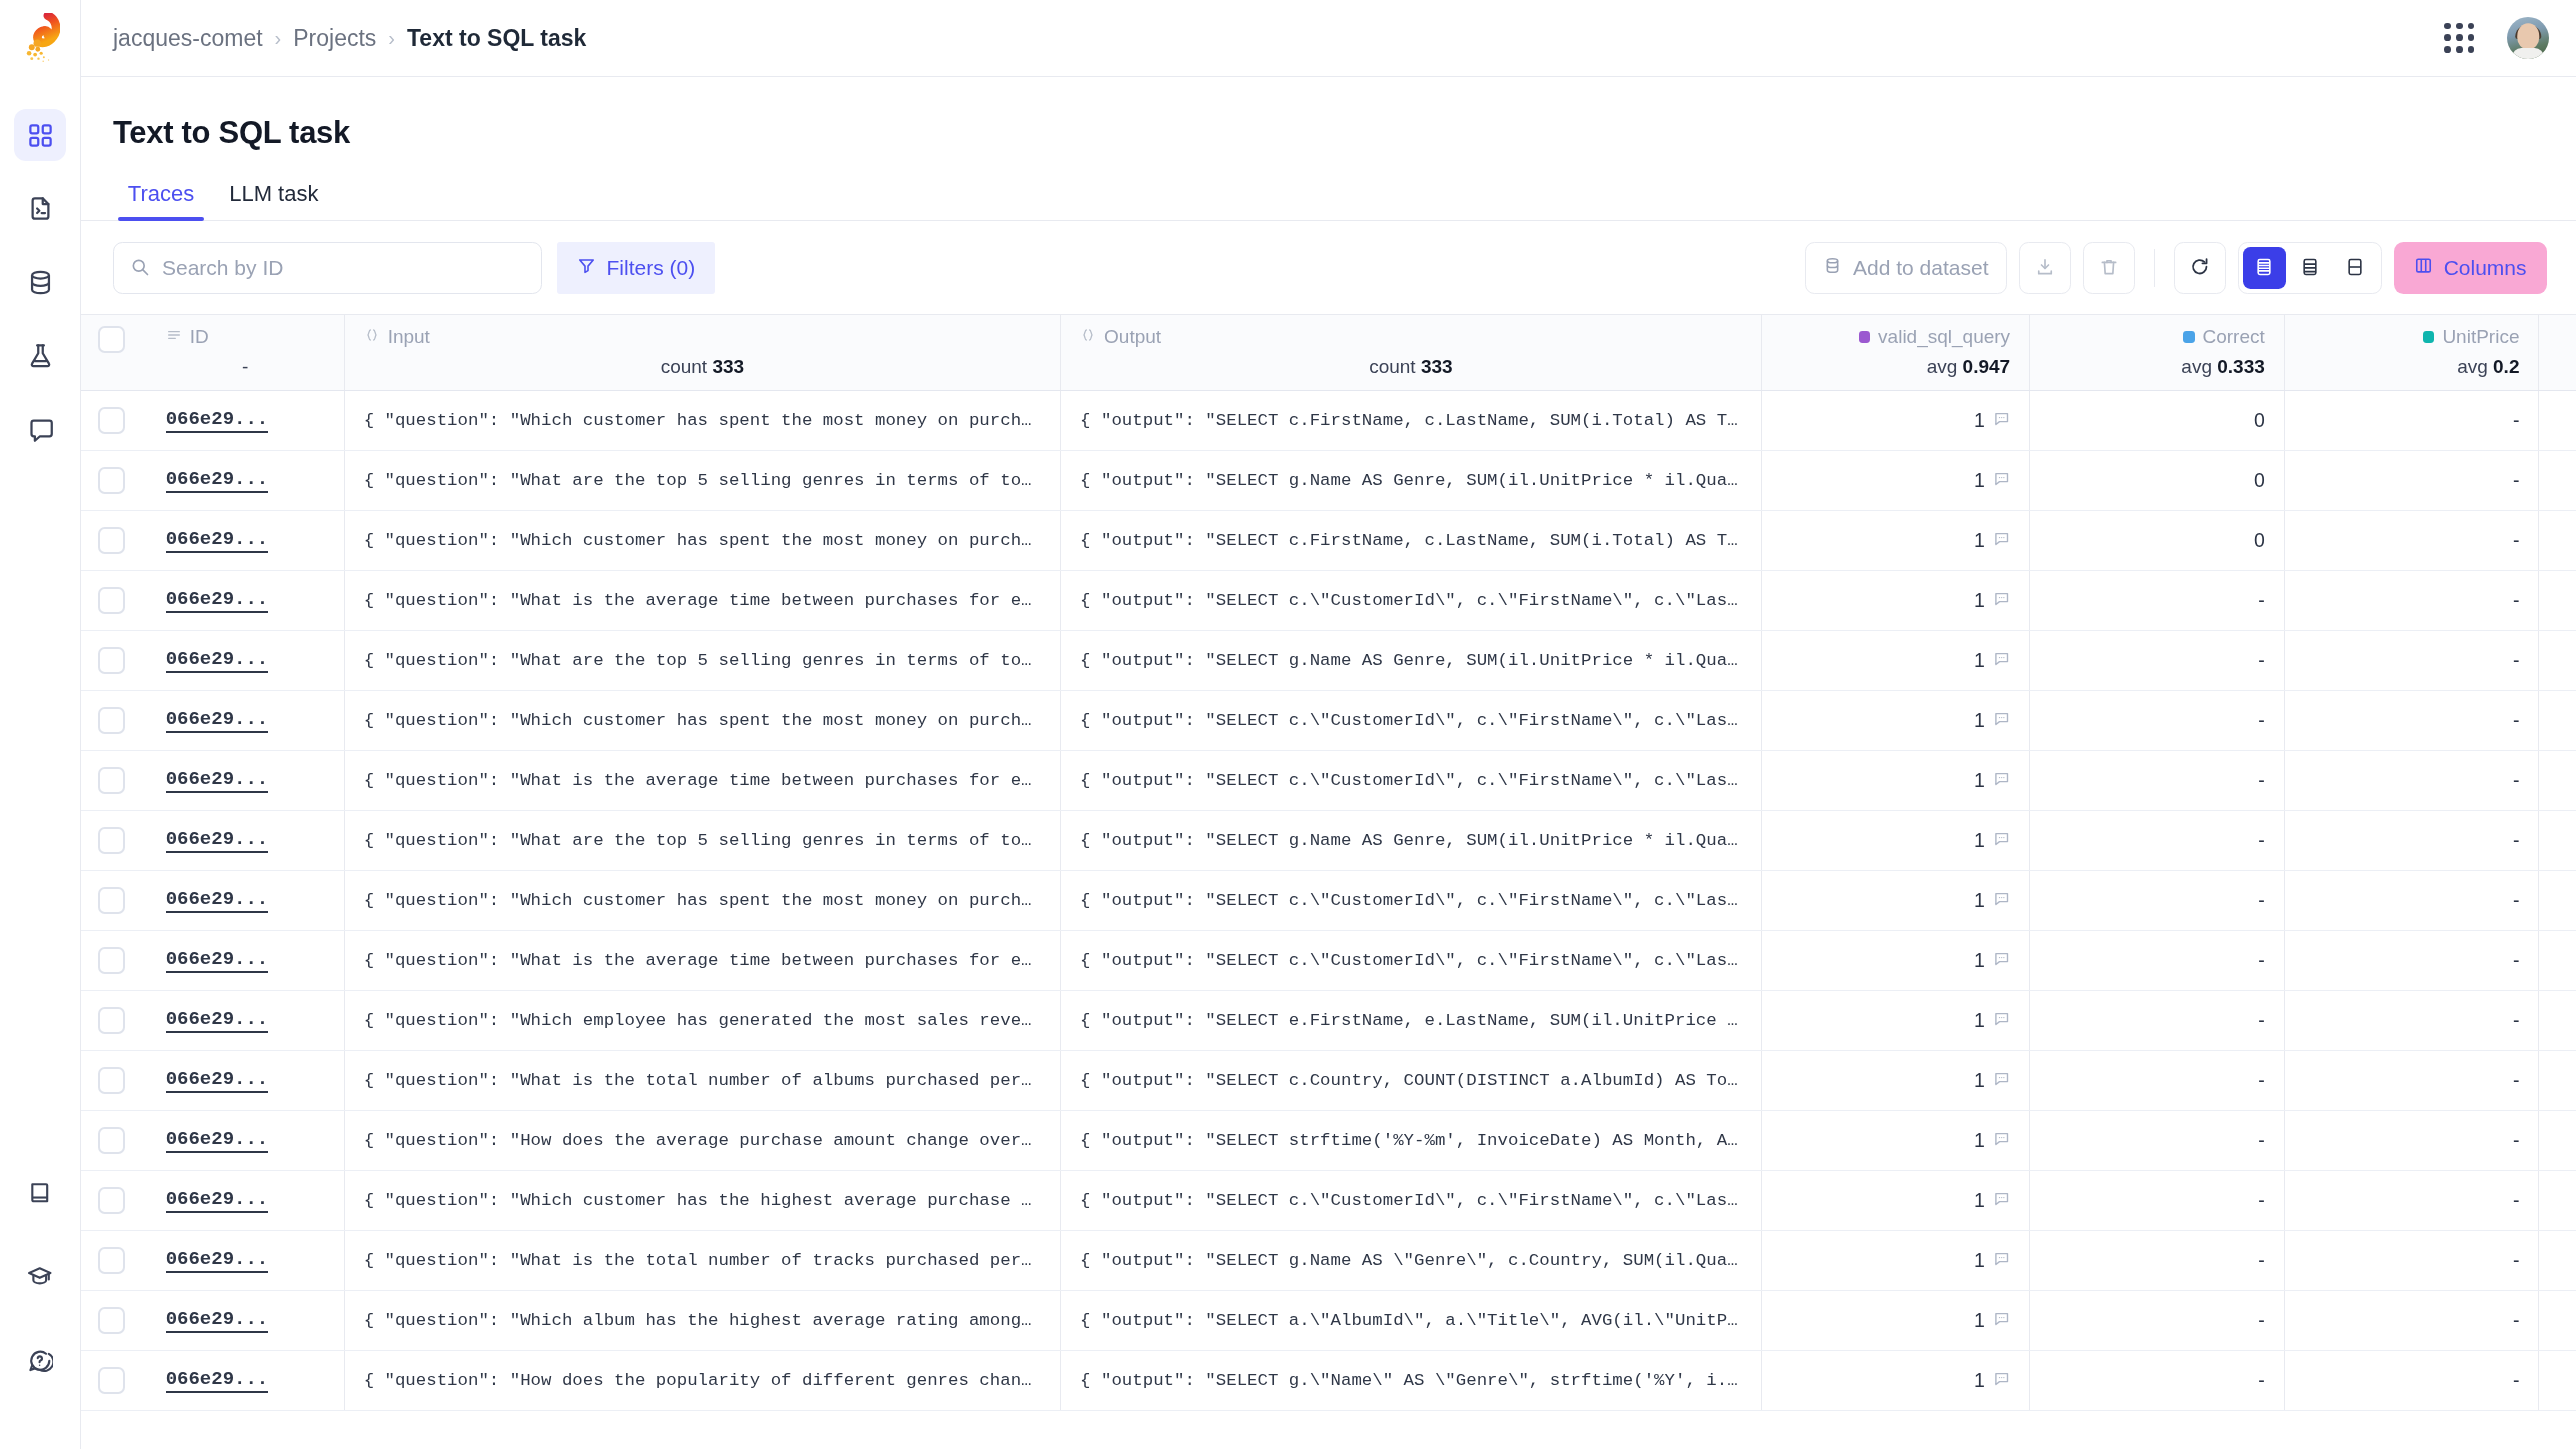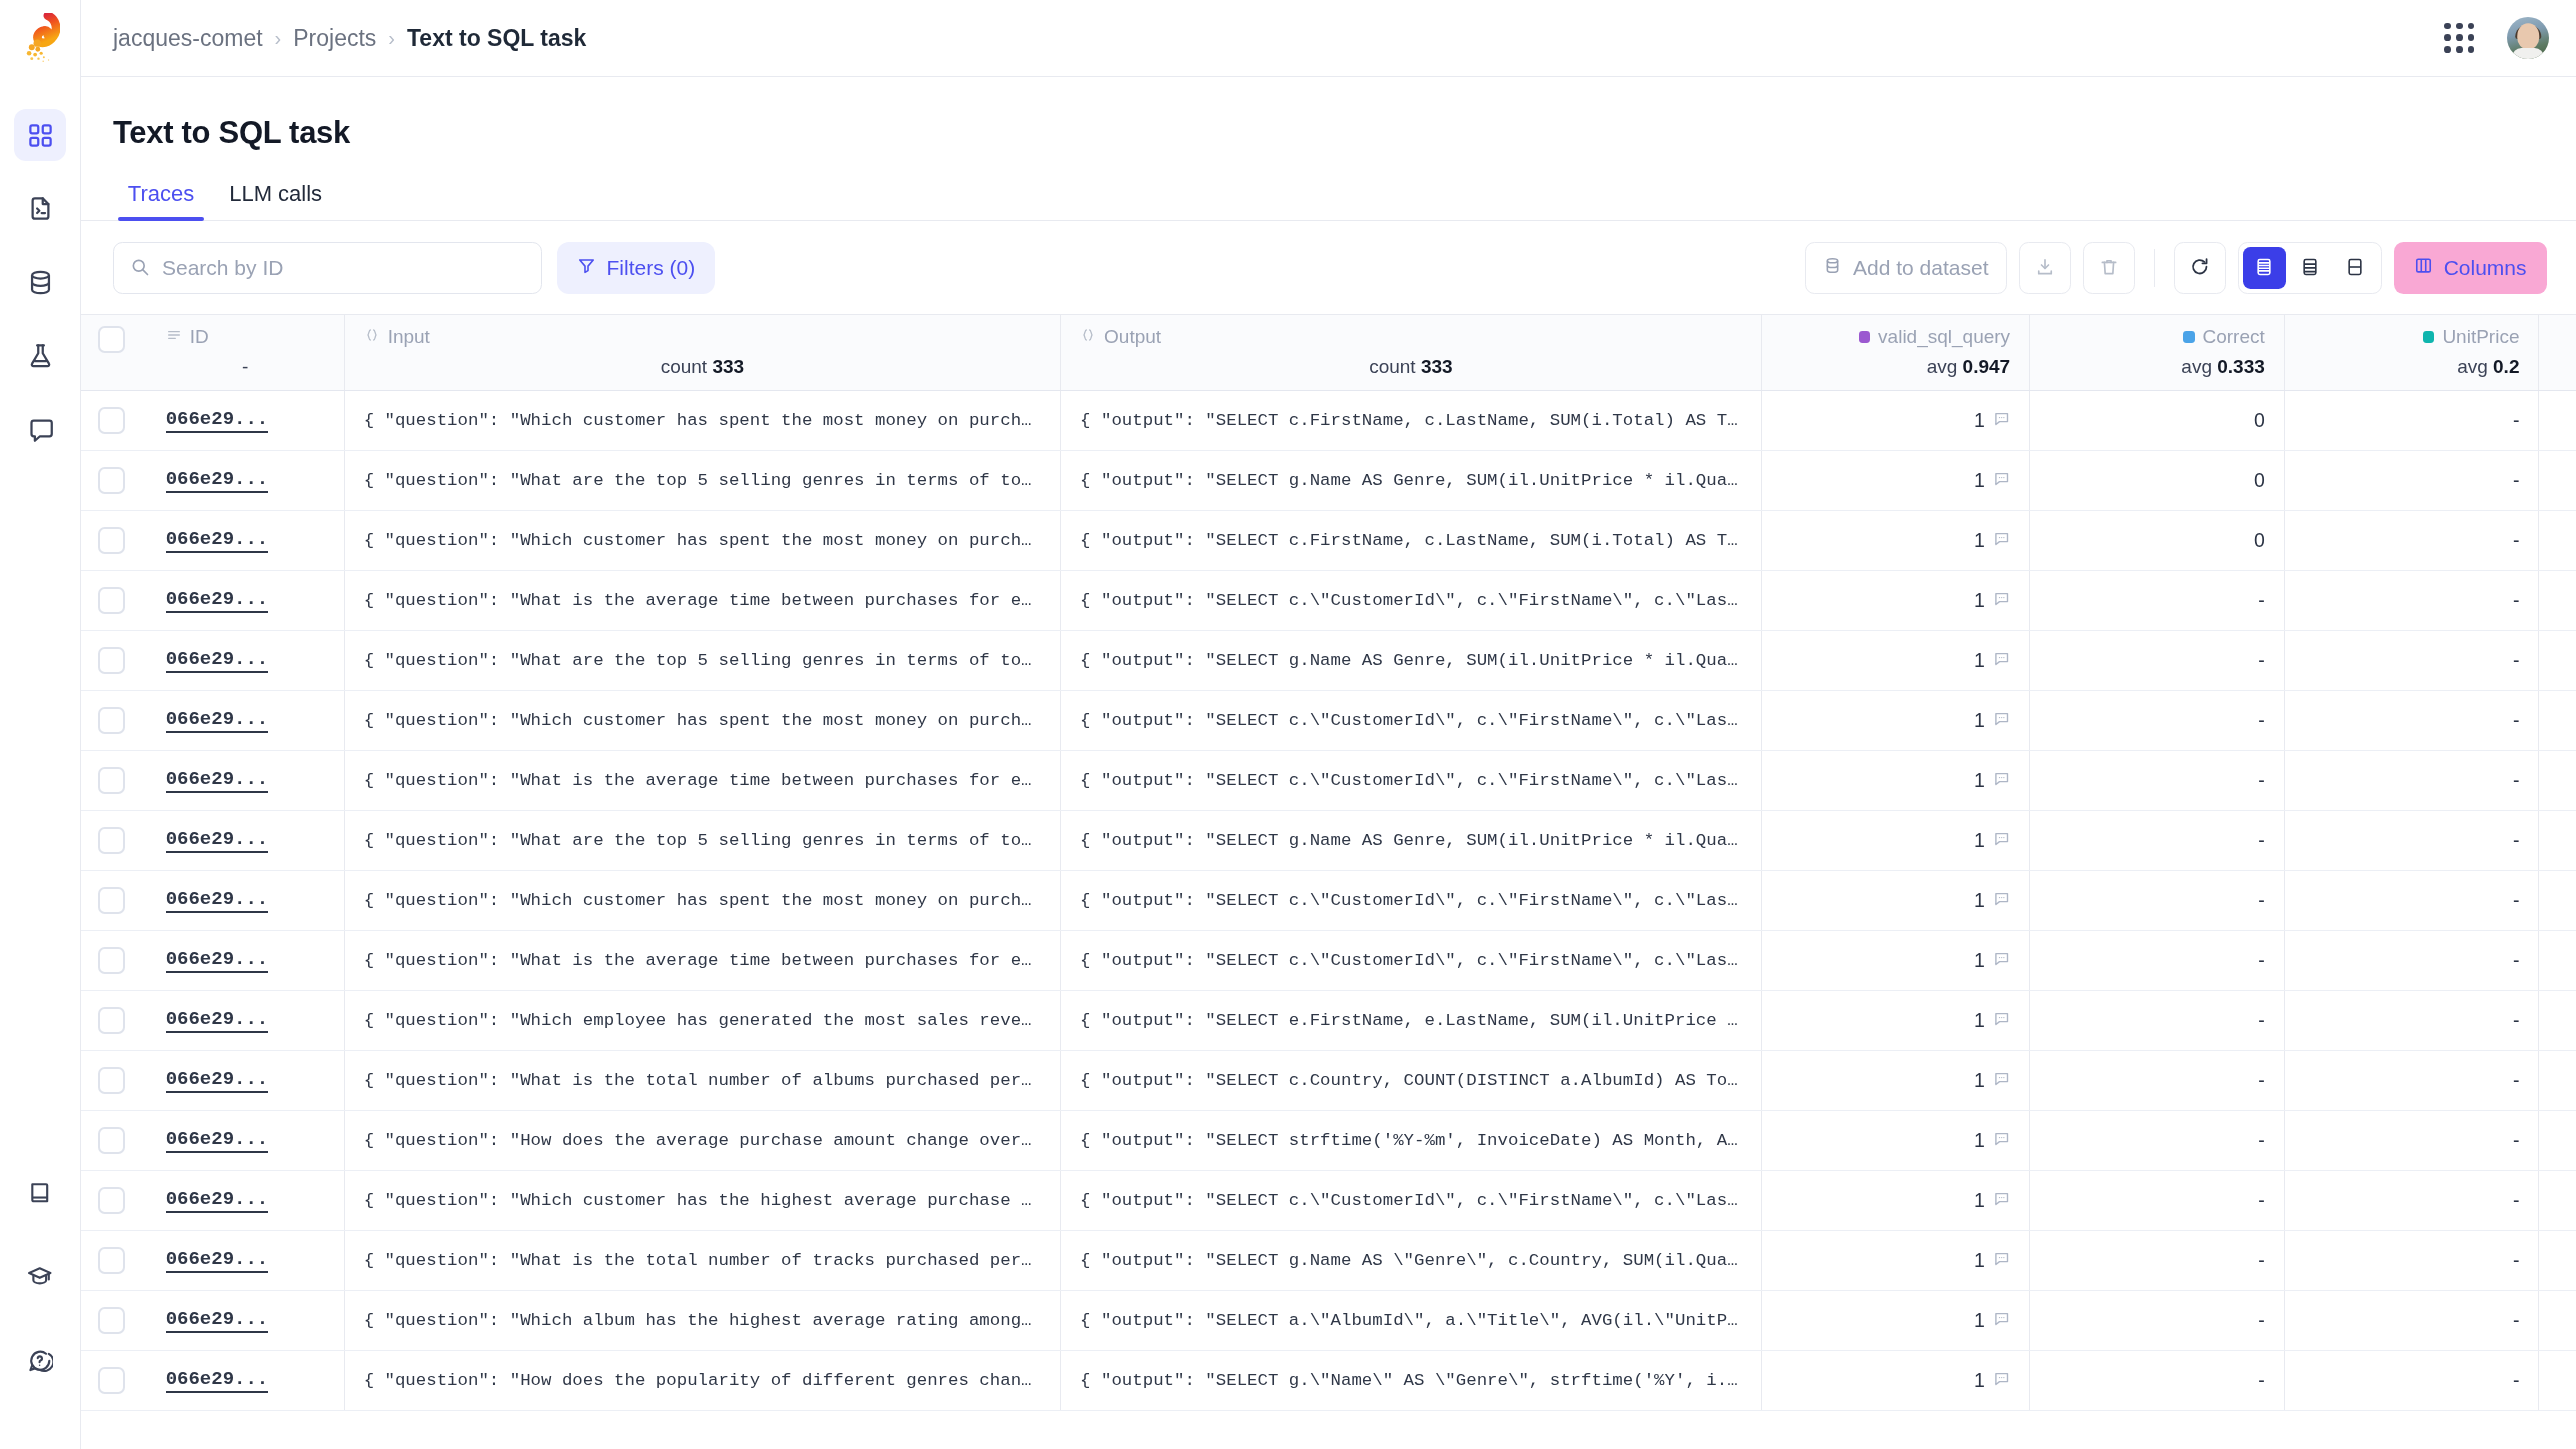--- a/index.html
+++ b/index.html
@@ -102,21 +102,21 @@
   #searchbox {
     width: 429px; height: 52px; border: 1.3px solid #e3e6ee; border-radius: 9.4px;
     display: flex; align-items: center; gap: 12px; padding: 0 16px; background: #fff;
   }
   #searchbox input {
     border: 0; outline: 0; flex: 1 1 auto; font-size: 21px;
     font-family: Liberation Sans, sans-serif; color: #222a3a; background: transparent;
   }
   #searchbox input::placeholder { color: #9aa2b4; }
   #filters-btn {
-    height: 52px; border-radius: 12px; background: #eef0fe; color: #4c4ff0;
+    height: 52px; border-radius: 3px; background: #eef0fe; color: #4c4ff0;
     display: flex; align-items: center; gap: 10.7px; padding: 0 20px;
     font-size: 21px; cursor: pointer; border: none; font-family: "Liberation Sans", sans-serif;
   }
   #toolbar-right { margin-left: auto; display: flex; align-items: center; gap: 12px; }
   .tb-btn {
     height: 52px; border: 1.3px solid #e8eaf0; border-radius: 9.4px; background: #fff;
     display: flex; align-items: center; gap: 10.7px; padding: 0 17.4px;
     font-size: 21px; color: #9aa2b4; cursor: pointer; white-space: nowrap;
     font-family: "Liberation Sans", sans-serif;
   }
@@ -326,21 +326,21 @@
           <div class="shirt"></div>
         </div>
       </div>
     </header>
 
     <main id="page">
       <h1 id="page-title">Text to SQL task</h1>
 
       <div id="tabs">
         <div class="tab active">Traces</div>
-        <div class="tab">LLM calls</div>
+        <div class="tab">LLM task</div>
       </div>
 
       <div id="toolbar">
         <div id="searchbox">
           <span>
             <svg width="20" height="20" viewBox="0 0 24 24" fill="none" stroke="#9aa2b4" stroke-width="2" stroke-linecap="round">
               <circle cx="10.5" cy="10.5" r="6.5"></circle>
                 <path d="M15.5 15.5L21 21"></path>
             </svg>
           </span>

